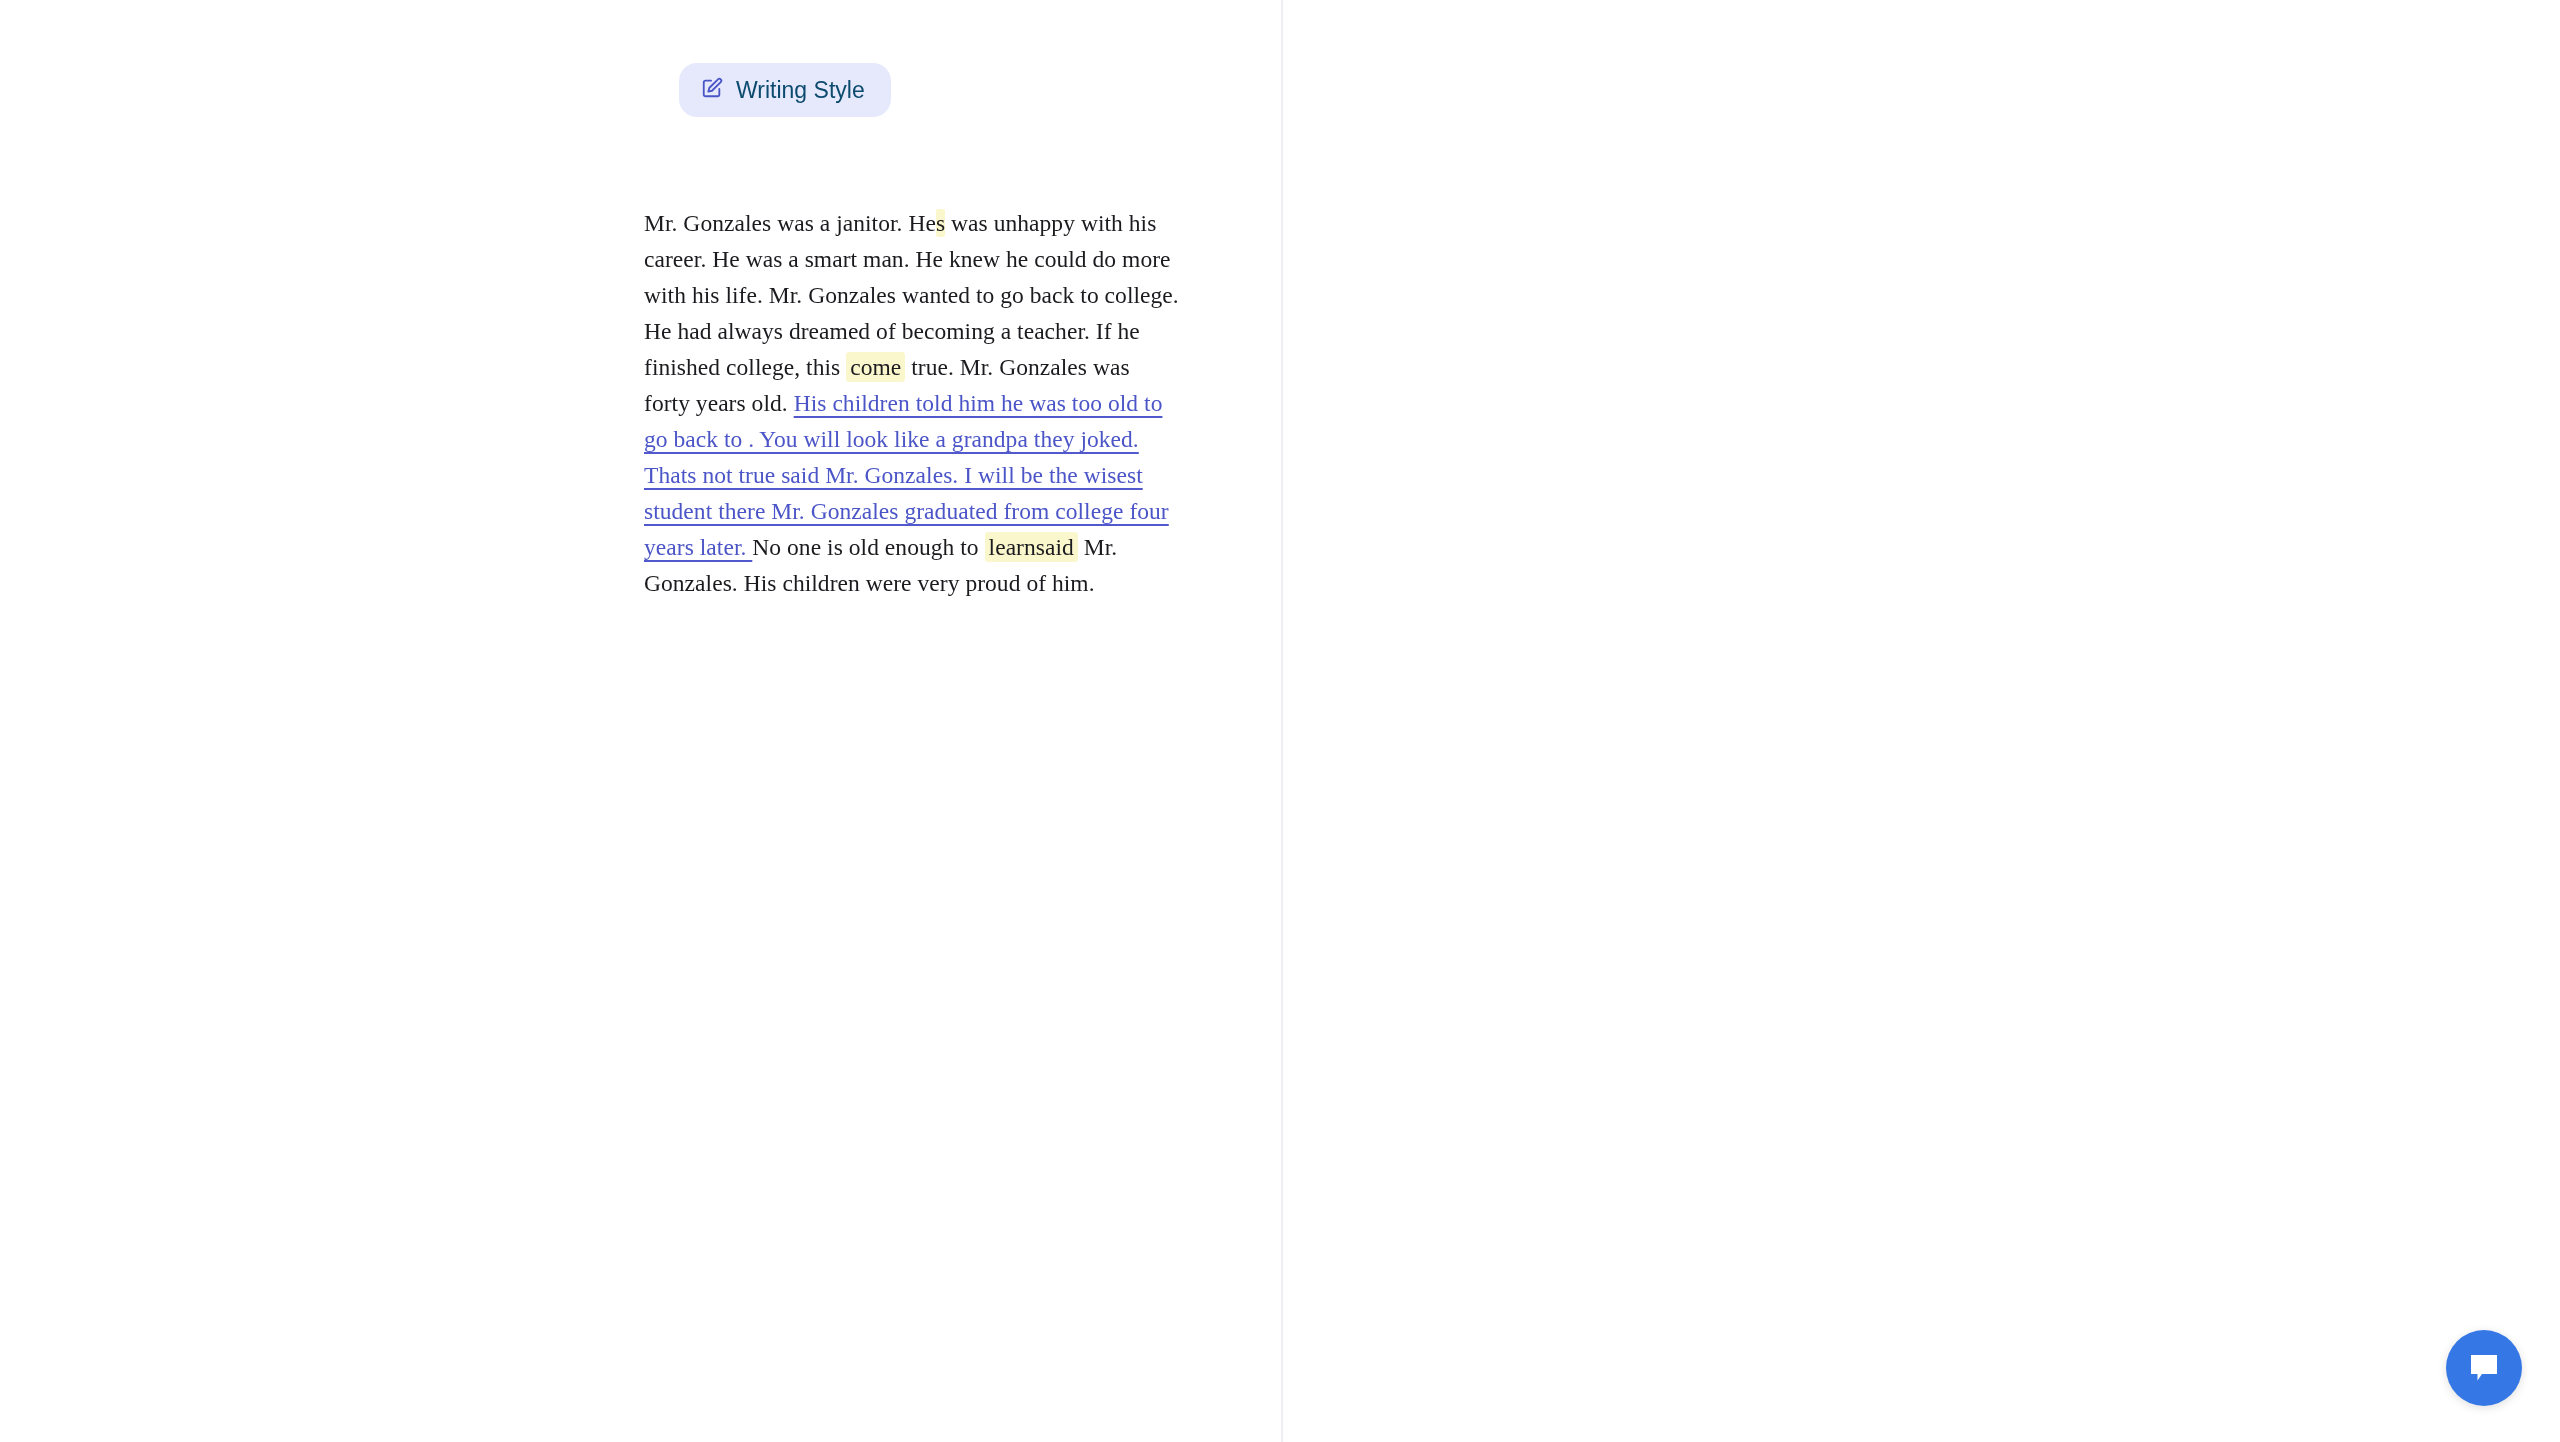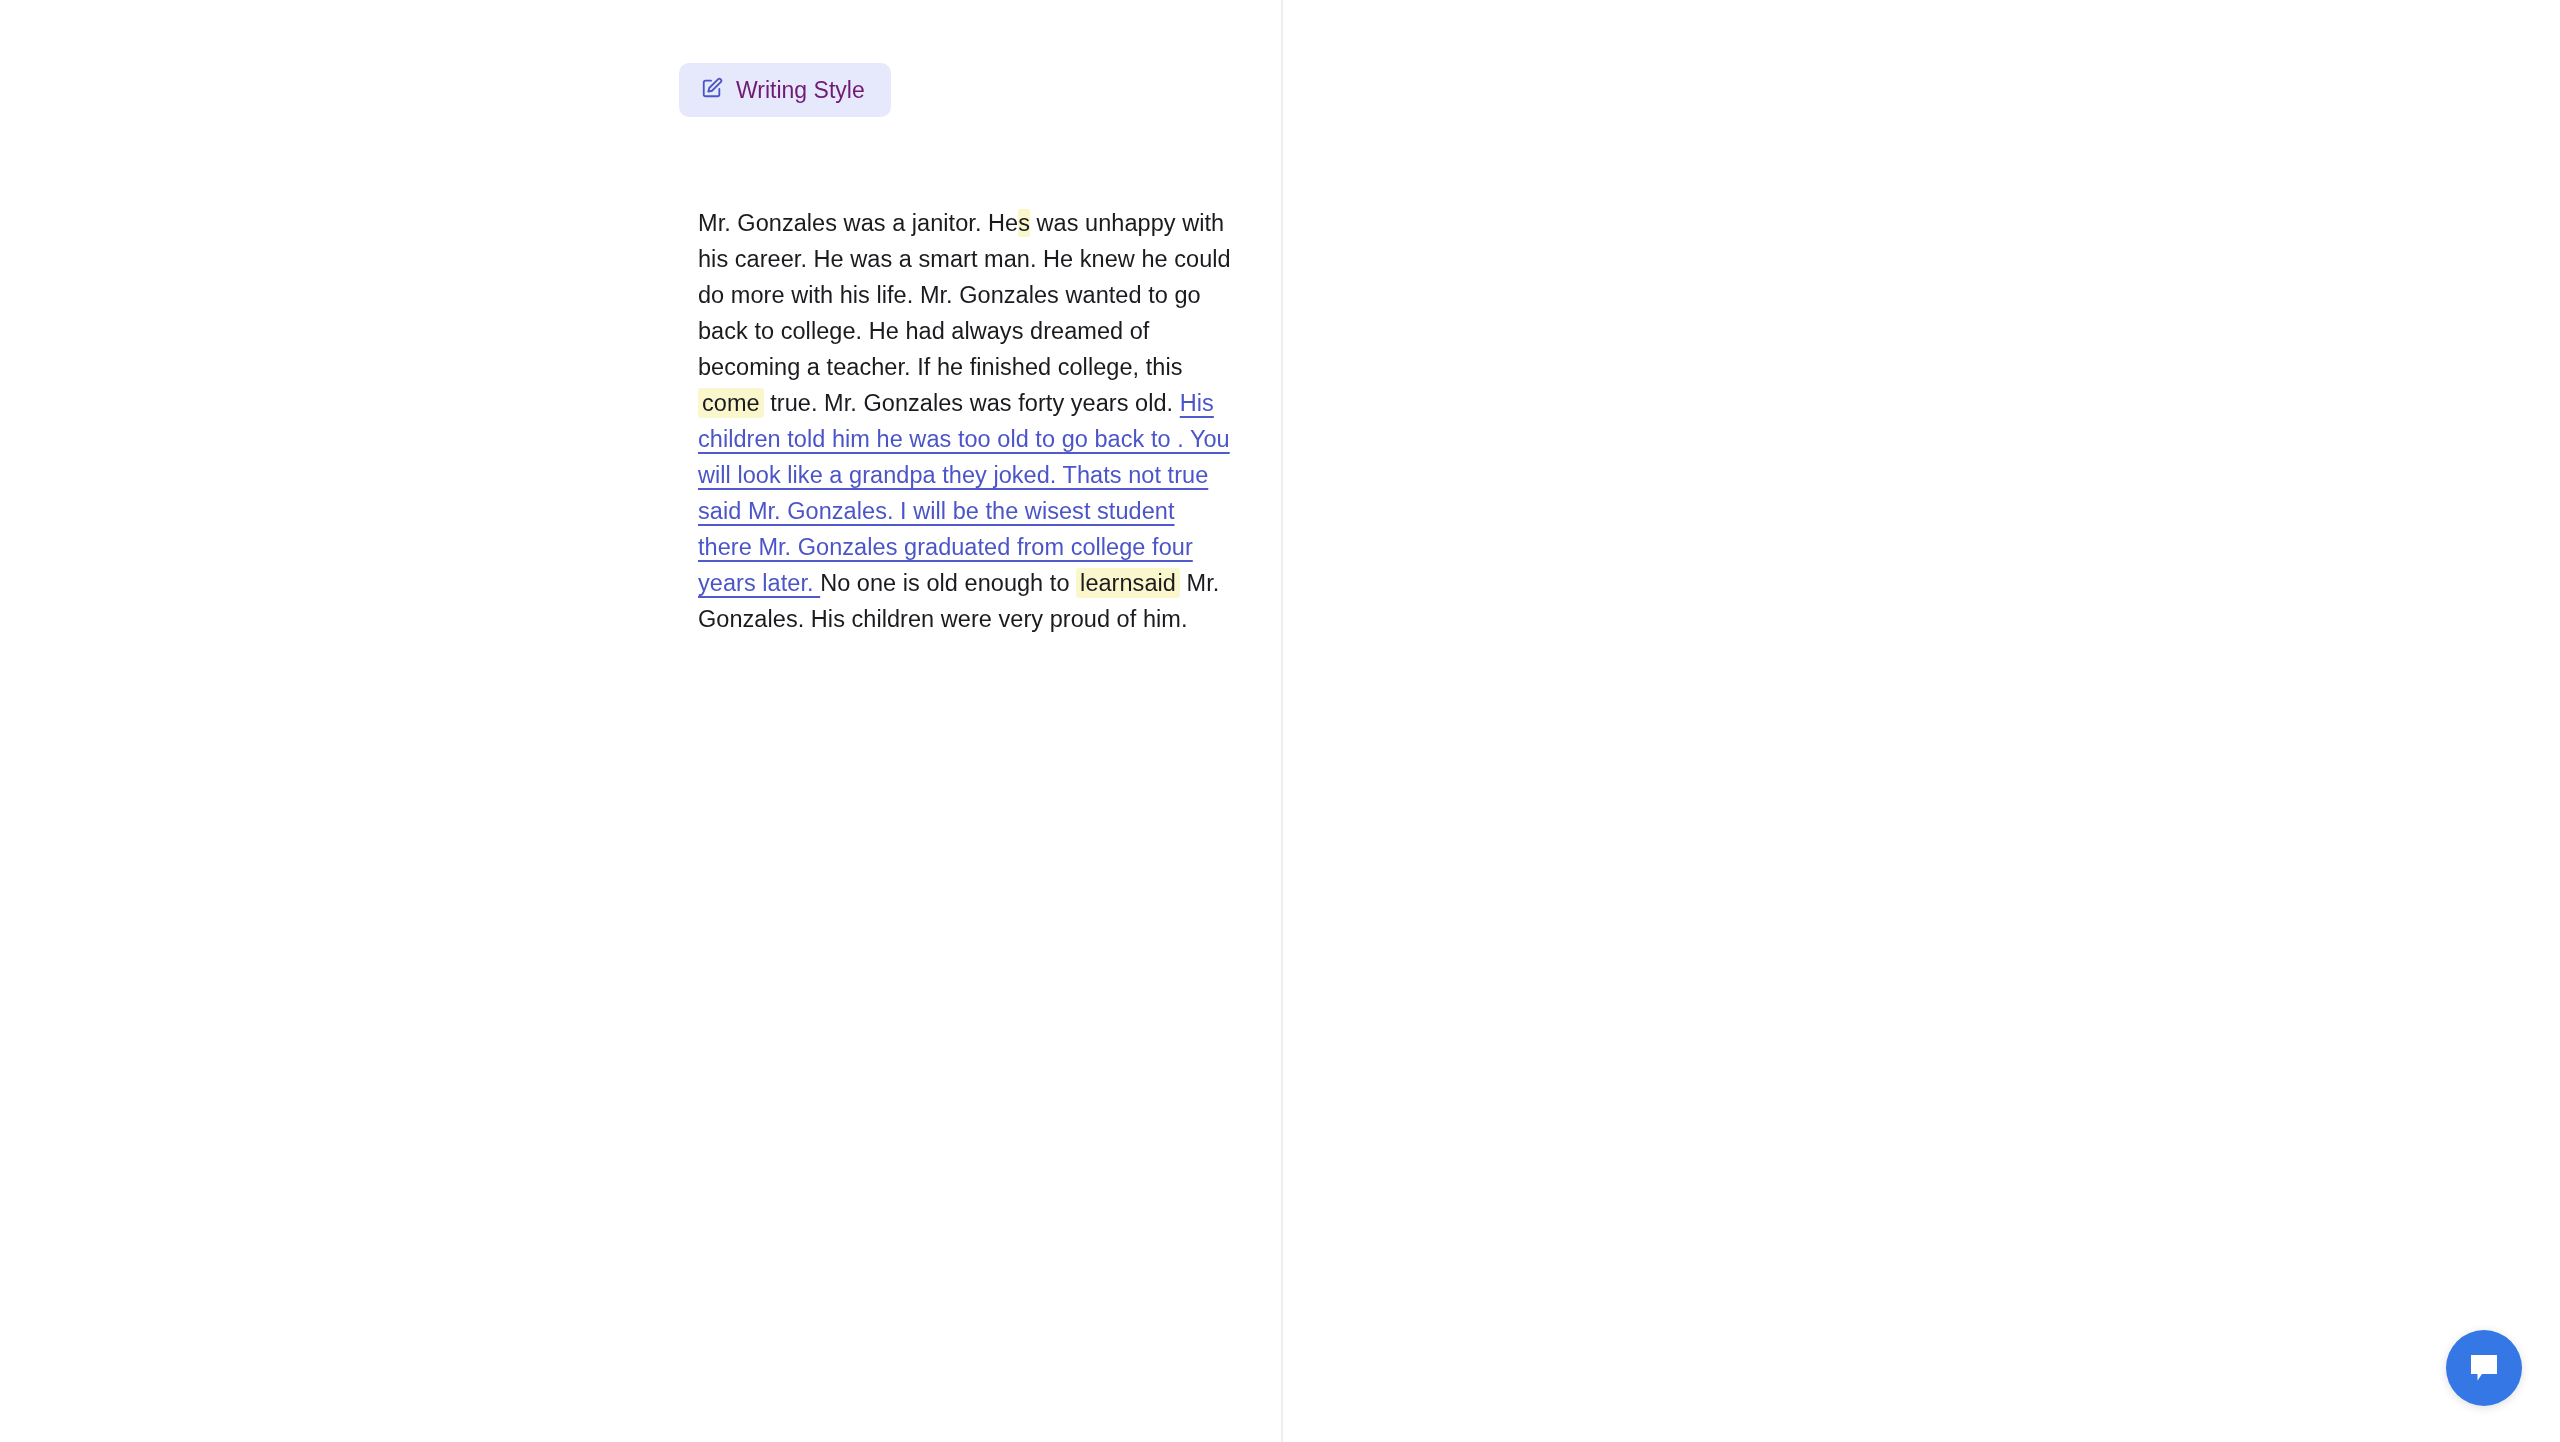--- a/index.html
+++ b/index.html
@@ -34,40 +34,41 @@
   }
 
   .writing-style-btn {
     position: absolute;
     left: 679px;
     top: 63px;
     display: inline-flex;
     align-items: center;
     gap: 13px;
     background: #e5e9fb;
-    color: #701a75;
+    color: #0c4a6e;
     border: none;
-    border-radius: 10px;
+    border-radius: 18px;
     padding: 14px 26px 14px 22px;
     font-size: 23px;
     font-family: "Liberation Sans", sans-serif;
     cursor: pointer;
     line-height: 1;
   }
   .writing-style-btn .ws-label { font-size: 23px; }
 
   .doc-text {
     position: absolute;
-    left: 698px;
+    left: 644px;
     top: 205px;
     width: 535px;
     font-size: 23.5px;
     line-height: 36px;
     color: #1b1b1f;
     letter-spacing: 0.05px;
+    font-family: Liberation Serif, serif;
   }
   .hl {
     background: #fbf7cd;
     border-radius: 2px;
     padding: 1px 0;
   }
   .hl-pad {
     background: #fbf7cd;
     border-radius: 3px;
     padding: 2px 4px;

